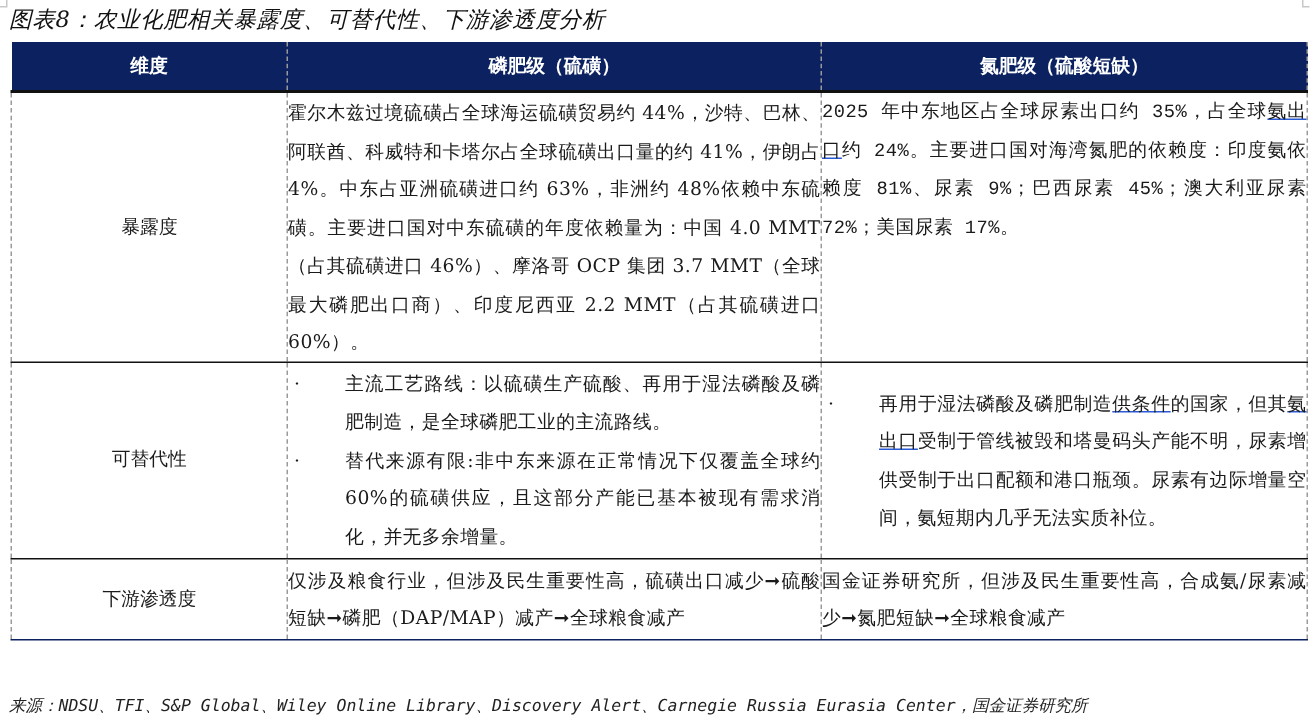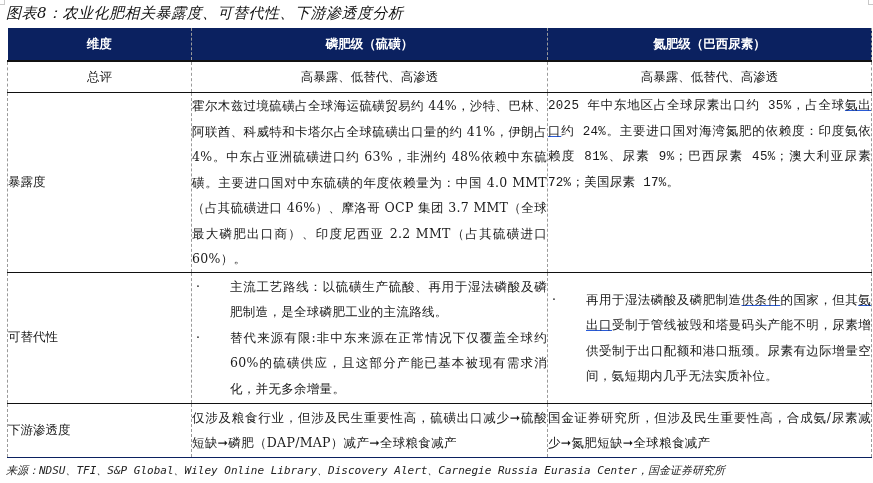--- a/index.html
+++ b/index.html
@@ -12,21 +12,21 @@
   table.main td, table.main th { padding: 0; vertical-align: middle; font-size: 12.5px; }
   th { background: #0b2160; color: #ffffff; height: 32px; font-weight: bold; font-size: 12.5px;
        text-align: center; border-left: 1px dashed #9a9a9a; border-right: 1px dashed #9a9a9a; }
   th:first-child { border-left: none; }
   tr.hdr { border-bottom: 2px solid #111; }
   td { border-left: 1px dashed #9a9a9a; border-right: 1px dashed #9a9a9a; }
   tr.r-sum td { height: 30px; text-align: center; border-bottom: 1px solid #111; }
   tr.r-exp td { height: 173px; border-bottom: 1.5px solid #111; }
   tr.r-sub td { height: 130px; border-bottom: 1.5px solid #111; }
   tr.r-down td { height: 53px; border-bottom: 1.5px solid #0b2160; }
-  td.dim { }
+  td.dim { text-align: center; }
   td.txt { line-height: 25.5px; padding: 0 6px 0 4px; letter-spacing: 0.3px; text-align: justify; }
   ul.bul { list-style: none; margin: 0; padding: 0; }
   ul.bul li { position: relative; padding-left: 38px; line-height: 25.5px; }
   ul.bul li .dot { position: absolute; left: 4px; top: 0; }
   .ul-blue { text-decoration: underline; text-decoration-color: #2a5bd7; }
   .source { position: absolute; left: 6px; top: 463px; font-size: 11px;
             font-family: "DejaVu Sans Mono", "Liberation Mono", monospace; color: #222; white-space: nowrap; font-style: italic; }
   .corner { position: absolute; width: 7px; height: 7px; border: 1px solid #c8c8c8; }
 </style>
 </head>
@@ -40,26 +40,21 @@
 <table class="main">
   <colgroup>
     <col style="width:184px">
     <col style="width:356px">
     <col style="width:324px">
   </colgroup>
   <tbody>
       <tr class="hdr">
     <th>维度</th>
     <th>磷肥级（硫磺）</th>
-    <th>氮肥级（巴西尿素）</th>
-  </tr>
-  <tr class="r-sum">
-    <td class="dim">总评</td>
-    <td>高暴露、低替代、高渗透</td>
-    <td>高暴露、低替代、高渗透</td>
+    <th>氮肥级（硫酸短缺）</th>
   </tr>
   <tr class="r-exp">
     <td class="dim">暴露度</td>
     <td class="txt">霍尔木兹过境硫磺占全球海运硫磺贸易约 44%，沙特、巴林、阿联酋、科威特和卡塔尔占全球硫磺出口量的约 41%，伊朗占 4%。中东占亚洲硫磺进口约 63%，非洲约 48%依赖中东硫磺。主要进口国对中东硫磺的年度依赖量为：中国 4.0 MMT（占其硫磺进口 46%）、摩洛哥 OCP 集团 3.7 MMT（全球最大磷肥出口商）、印度尼西亚 2.2 MMT（占其硫磺进口 60%）。</td>
     <td class="txt" style="vertical-align:top;padding-top:1px;font-family:Liberation Mono, monospace;">
       <span>2025 年中东地区占全球尿素出口约 35%，占全球</span><span class="ul-blue">氨出口</span><span>约 24%。主要进口国对海湾氮肥的依赖度：印度氨依赖度 81%、尿素 9%；巴西尿素 45%；澳大利亚尿素 72%；美国尿素 17%。</span>
     </td>
   </tr>
   <tr class="r-sub">
     <td class="dim">可替代性</td>

